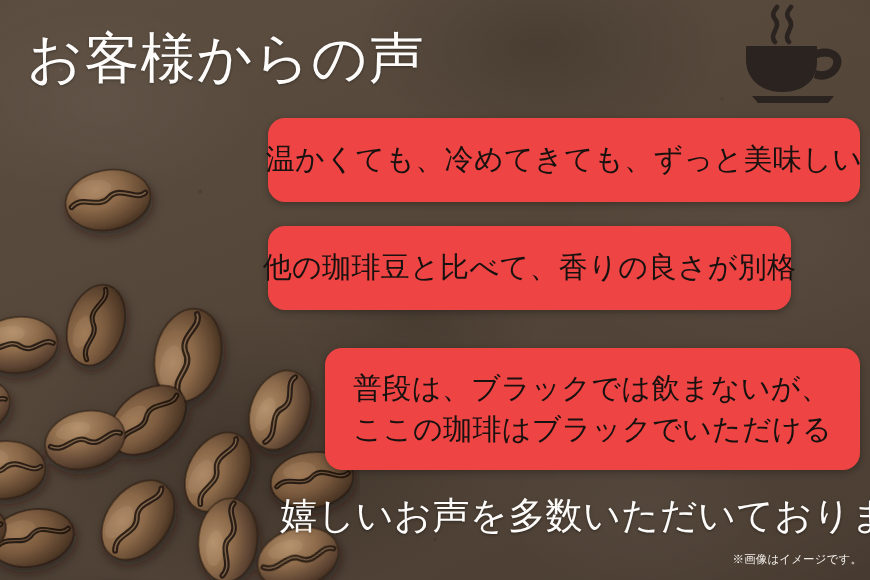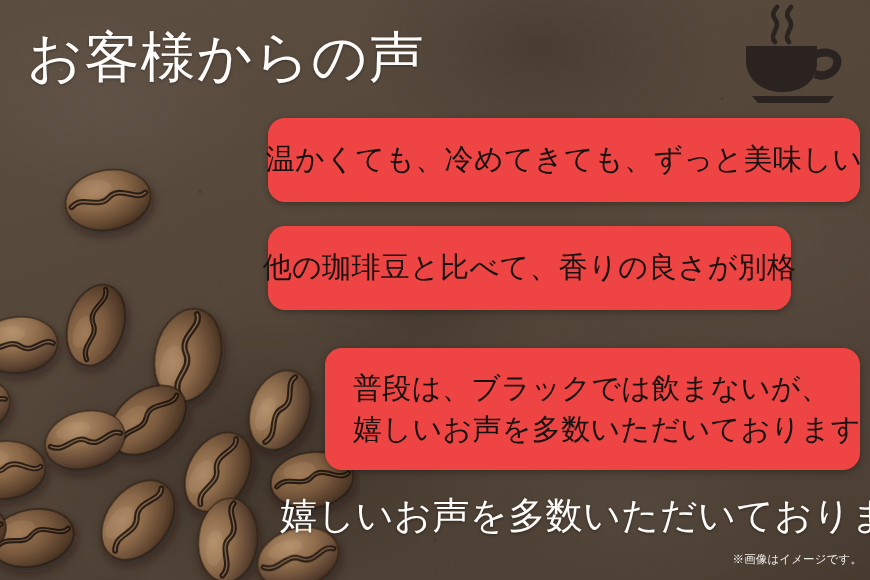--- a/index.html
+++ b/index.html
@@ -5,21 +5,21 @@
   html, body {
     margin: 0;
     padding: 0;
     background: #2a2320;
   }
   #stage {
     position: relative;
     width: 870px;
     height: 580px;
     overflow: hidden;
-    font-family: Liberation Serif, serif;
+    font-family: Liberation Sans, sans-serif;
     background-color: #55473b;
   }
 
   
   .bg-base {
     position: absolute;
     inset: 0;
     background-color: #55473b;
     background-image:
       radial-gradient(ellipse 220px 140px at 12% 18%, rgba(255,255,255,0.045), rgba(0,0,0,0) 70%),
@@ -237,20 +237,20 @@
   <div class="bubble bubble-1">
     <div class="bubble-text">温かくても、冷めてきても、ずっと美味しい</div>
   </div>
 
   <div class="bubble bubble-2">
     <div class="bubble-text">他の珈琲豆と比べて、香りの良さが別格</div>
   </div>
 
   <div class="bubble bubble-3">
     <div class="bubble-text">普段は、ブラックでは飲まないが、</div>
-    <div class="bubble-text">嬉しいお声を多数いただいております</div>
+    <div class="bubble-text">ここの珈琲はブラックでいただける</div>
   </div>
 
   <div class="caption">嬉しいお声を多数いただいております。</div>
 
   <div class="disclaimer">※画像はイメージです。</div>
 
 </div>
 
 </body></html>

